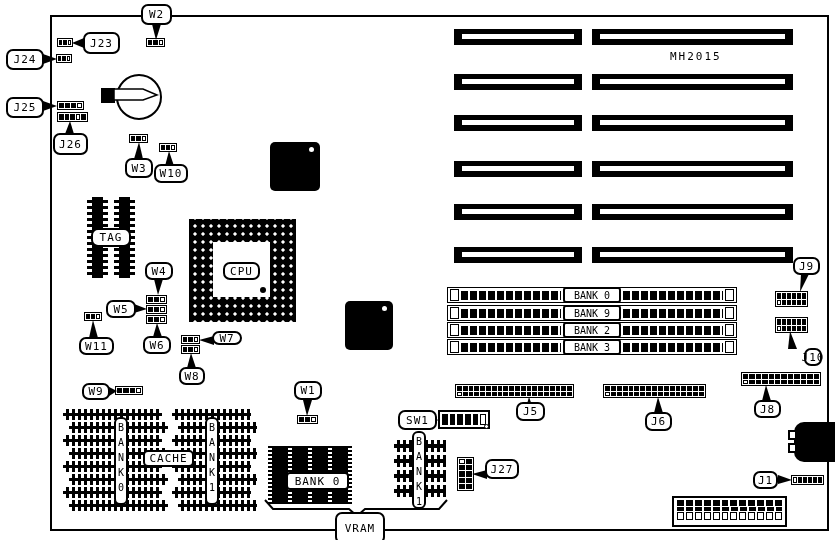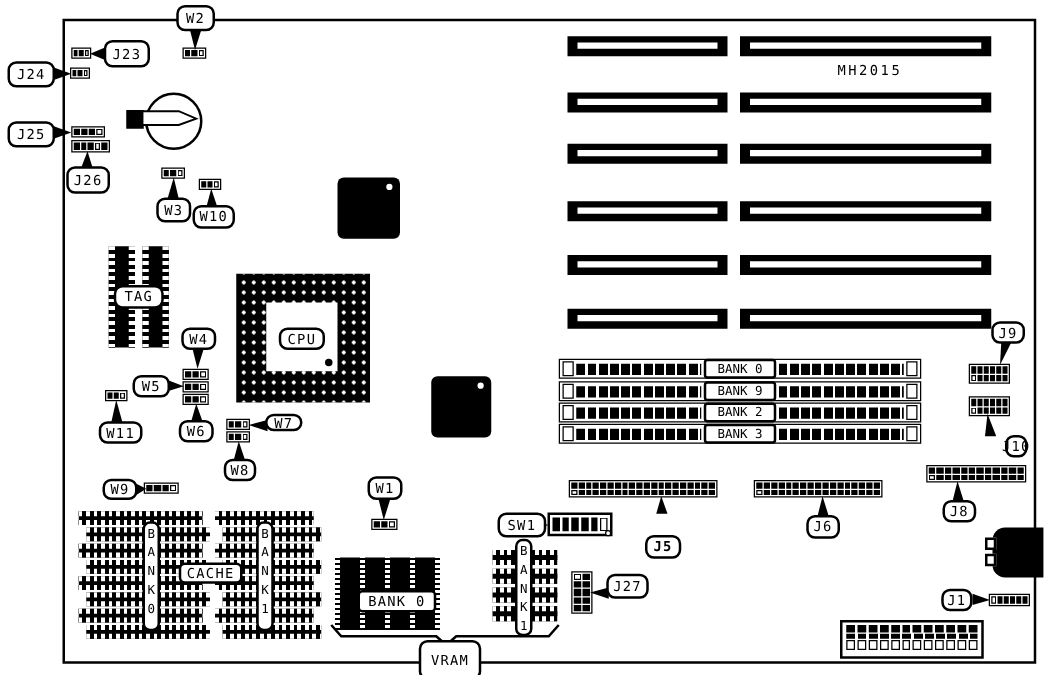--- a/index.html
+++ b/index.html
@@ -531,21 +531,21 @@
   <div class="callout" style="left:145px;top:262px;width:28px;height:18px;">W4</div>
   <div class="callout" style="left:106px;top:300px;width:30px;height:18px;">W5</div>
   <div class="callout" style="left:143px;top:336px;width:28px;height:18px;">W6</div>
   <div class="callout" style="left:79px;top:337px;width:35px;height:18px;">W11</div>
   <div class="callout" style="left:212px;top:331px;width:30px;height:14px;">W7</div>
   <div class="callout" style="left:179px;top:367px;width:26px;height:18px;">W8</div>
   <div class="callout" style="left:82px;top:383px;width:28px;height:17px;">W9</div>
   <div class="callout" style="left:294px;top:381px;width:28px;height:19px;">W1</div>
   <div class="callout" style="left:398px;top:410px;width:39px;height:20px;">SW1</div>
   <div class="callout" style="left:485px;top:459px;width:34px;height:20px;">J27</div>
-  <div class="callout" style="left:516px;top:428px;width:29px;height:19px;font-weight:bold;">J5</div>
+  <div class="callout" style="left:516px;top:402px;width:29px;height:19px;">J5</div>
   <div class="callout" style="left:645px;top:412px;width:27px;height:19px;">J6</div>
   <div class="callout" style="left:793px;top:257px;width:27px;height:18px;">J9</div>
   <div class="callout" style="left:776px;top:348px;width:18px;height:18px;margin-left:28px;">J10</div>
   <div class="callout" style="left:754px;top:400px;width:27px;height:18px;">J8</div>
   <div class="callout" style="left:753px;top:471px;width:25px;height:18px;text-align:right;">J1</div>
   <div class="callout" style="left:335px;top:512px;width:50px;height:32px;">VRAM</div>
 
 </div>
 
 </body></html>

